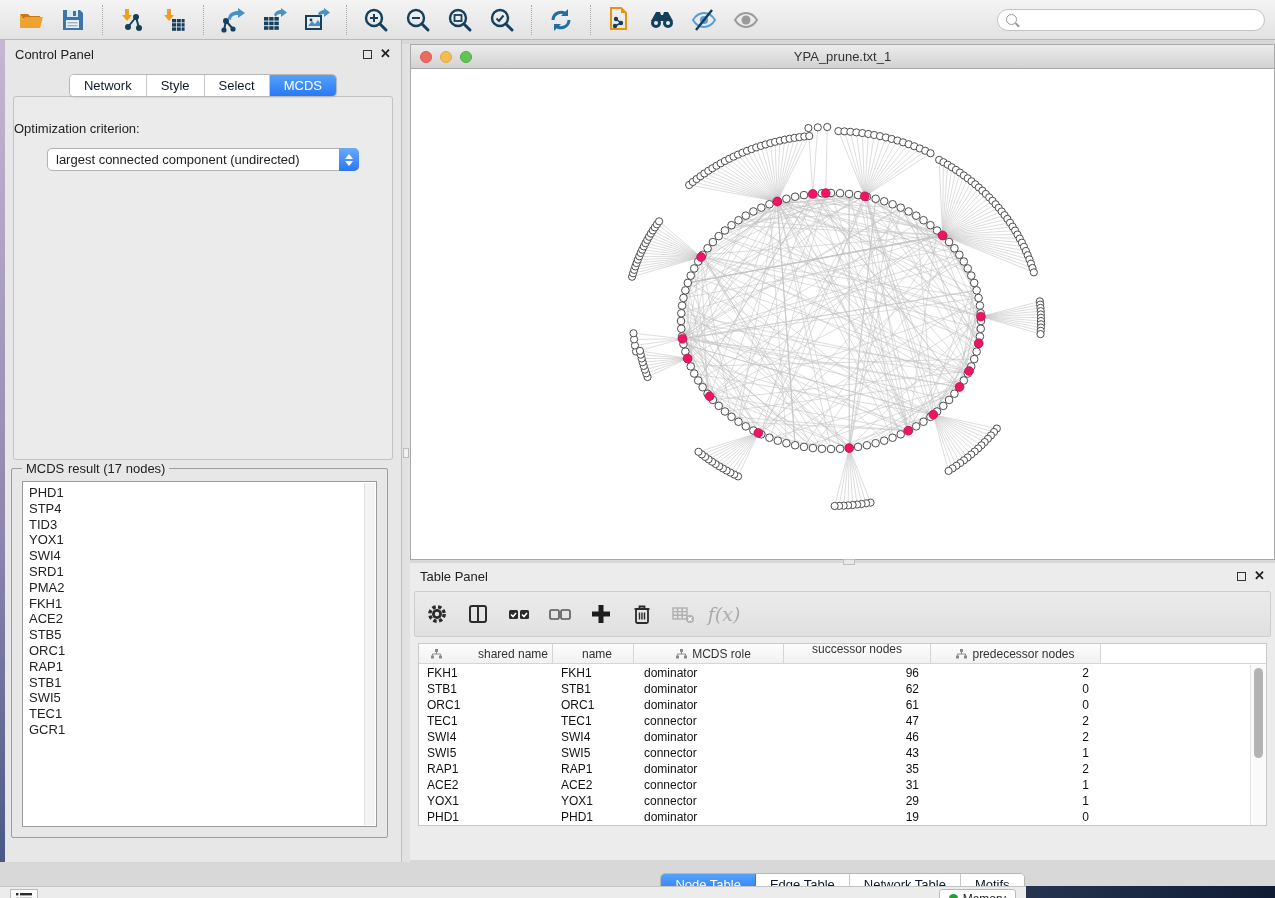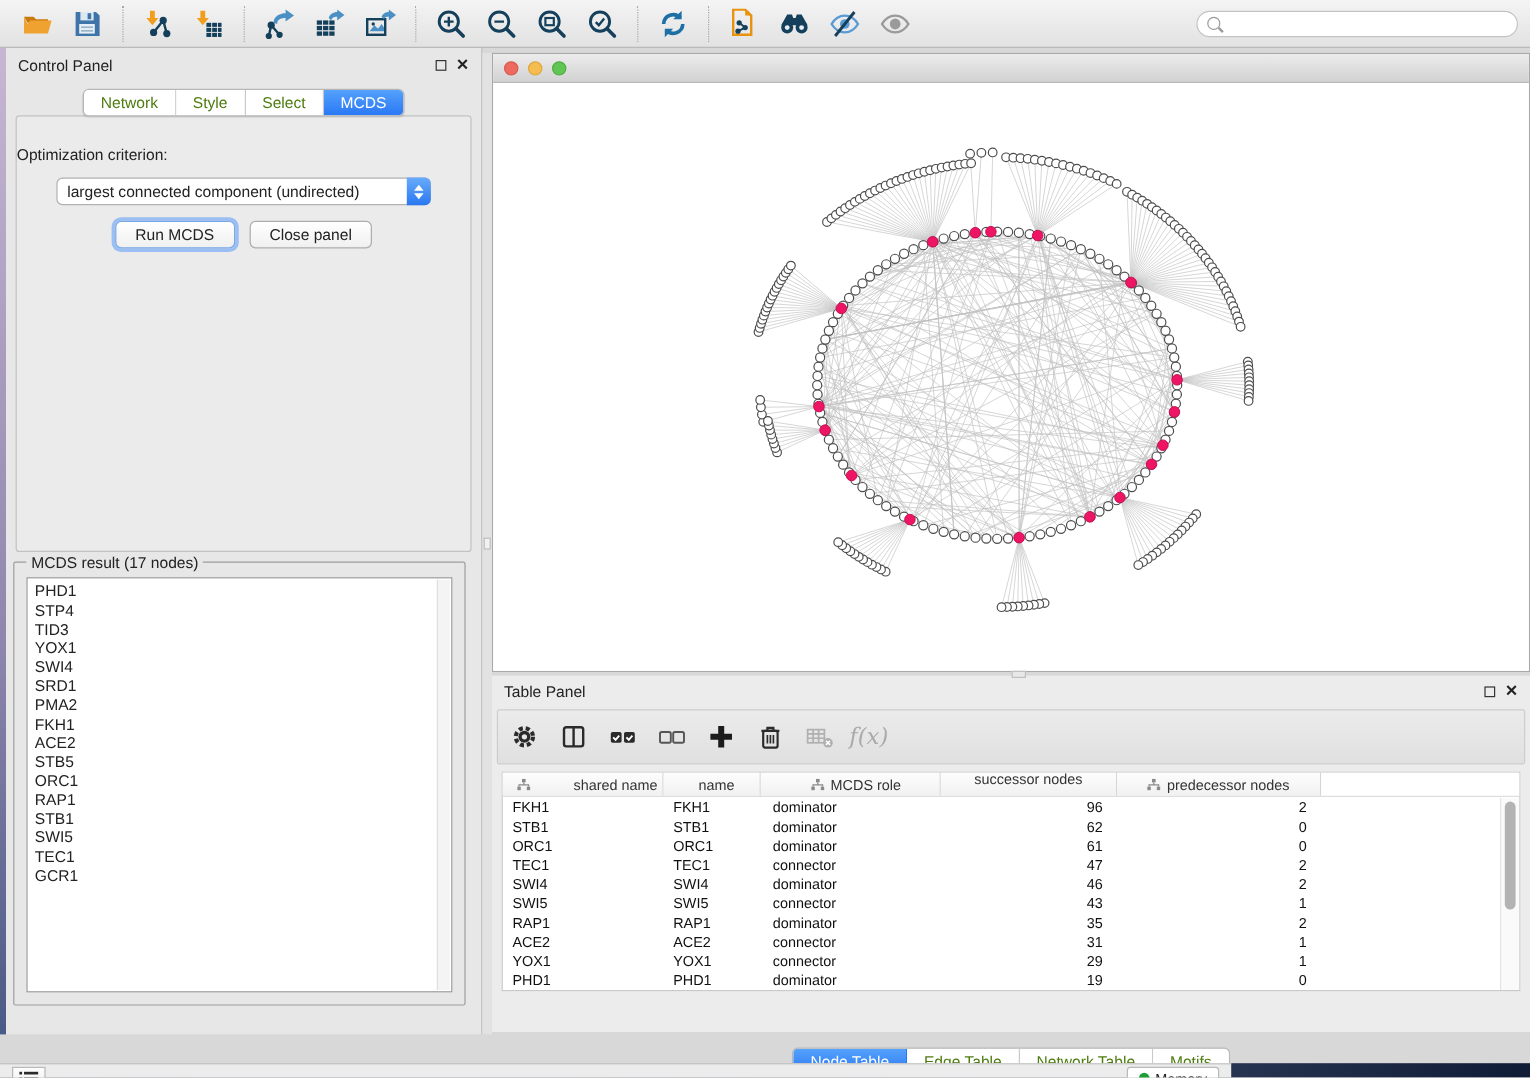--- a/index.html
+++ b/index.html
@@ -27,21 +27,21 @@
   
   .control-panel { position:absolute; left:5px; top:40px; width:397px; height:822px; background:#e7e7e7; border-right:1px solid #bdbdbd; }
   .cp-header { height:28px; display:flex; align-items:center; padding:0 10px; }
   .cp-title { font-size:13px; }
   .win-btns { margin-left:auto; display:flex; gap:8px; align-items:center; }
   .float-btn { width:9px; height:9px; border:1.5px solid #333; display:inline-block; }
   .close-btn { font-size:13px; font-weight:bold; color:#222; line-height:10px; }
 
   .seg-tabs { display:flex; justify-content:center; margin-top:6px; position:relative; z-index:2; }
   .seg { display:flex; border:1px solid #b7b7b7; border-radius:5px; overflow:hidden; background:#fff; box-shadow:0 1px 1px rgba(0,0,0,.08); }
-  .seg-tab { padding:3px 14px; font-size:13px; color:#4d7c0f; background:#fff; border-right:1px solid #c9c9c9; cursor:default; }
+  .seg-tab { padding:3px 14px; font-size:13px; color:#0f172a; background:#fff; border-right:1px solid #c9c9c9; cursor:default; }
   .seg-tab:last-child { border-right:none; }
   .seg-tab.active { background:linear-gradient(#55a1fb,#2a78f5); color:#fff; border-right-color:#2a78f5; }
 
   .tab-content { position:absolute; left:8px; right:8px; top:56px; height:364px;
     border:1px solid #c2c2c2; border-radius:3px; background:#ebebeb; }
   .opt-label { margin-top:24px; font-size:13px; }
   .opt-select { margin:12px auto 0; width:312px; height:23px; background:#fff; border:1px solid #b2b2b2;
     border-radius:5px; display:flex; align-items:center; position:relative; }
   .opt-select .sel-text { flex:1; padding:0 8px; font-size:13px; white-space:nowrap; overflow:hidden; }
   .sel-stepper { width:20px; height:23px; margin-right:-1px; border-radius:0 5px 5px 0;
@@ -289,24 +289,20 @@
       </div>
     </div>
   <div class="tab-content">
     <div class="opt-label">Optimization criterion:</div>
     <div class="opt-select">
       <span class="sel-text">largest connected component (undirected)</span>
       <span class="sel-stepper">
           <span class="tri-up"></span>
           <span class="tri-dn"></span>
         </span>
-    </div>
-    <div class="btn-row">
-      <button class="push-btn focused">Run MCDS</button>
-      <button class="push-btn">Close panel</button>
     </div>
   </div>
   <div class="result-group">
     <span class="result-legend">MCDS result (17 nodes)</span>
     <div class="result-list">
       <div class="items" id="mcds-list">
           <div class="mcds-item">PHD1</div>
           <div class="mcds-item">STP4</div>
           <div class="mcds-item">TID3</div>
           <div class="mcds-item">YOX1</div>
@@ -327,20 +323,21 @@
     </div>
   </div>
 </div>
 
 <div class="v-divider">
     <div class="v-grip"></div>
   </div>
 
 <div class="net-window">
   <div class="net-titlebar">
+    <span class="net-title">YPA_prune.txt_1</span>
     <span class="traffic">
       <span class="tl red"></span>
       <span class="tl yellow"></span>
       <span class="tl green"></span>
     </span>
   </div>
   <svg id="net-svg" class="net-canvas" width="863" height="490" viewBox="0 0 863 490">
       <g stroke="#c2c2c2" stroke-width="0.7" stroke-opacity="0.8">
         <line x1="290.0961894323342" y1="188" x2="569.7263331334976" y2="259.7284476700526"></line>
         <line x1="290.0961894323342" y1="188" x2="560.2524364028122" y2="297.38942554144455"></line>

